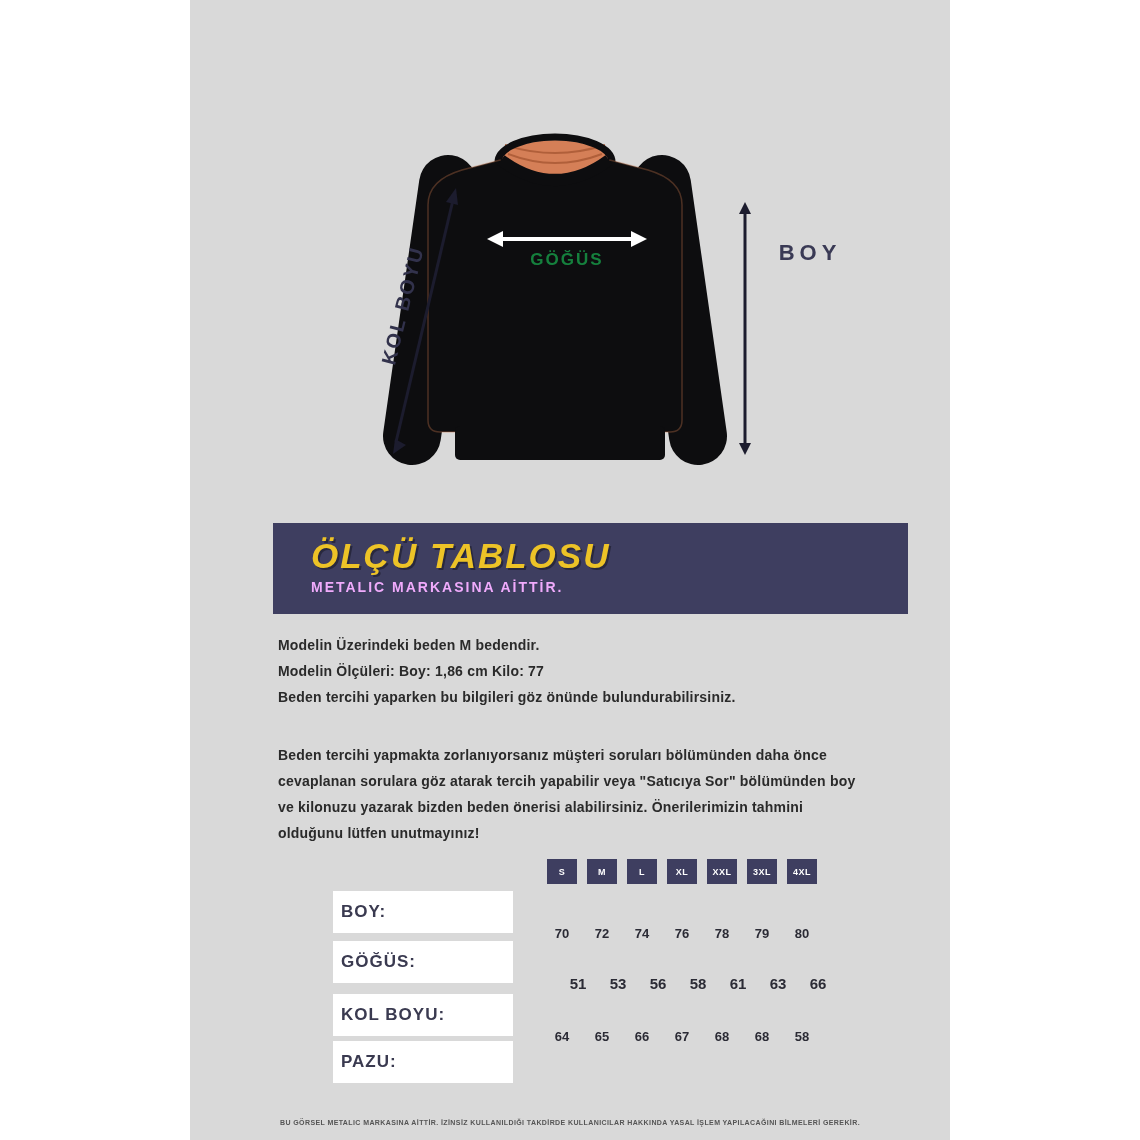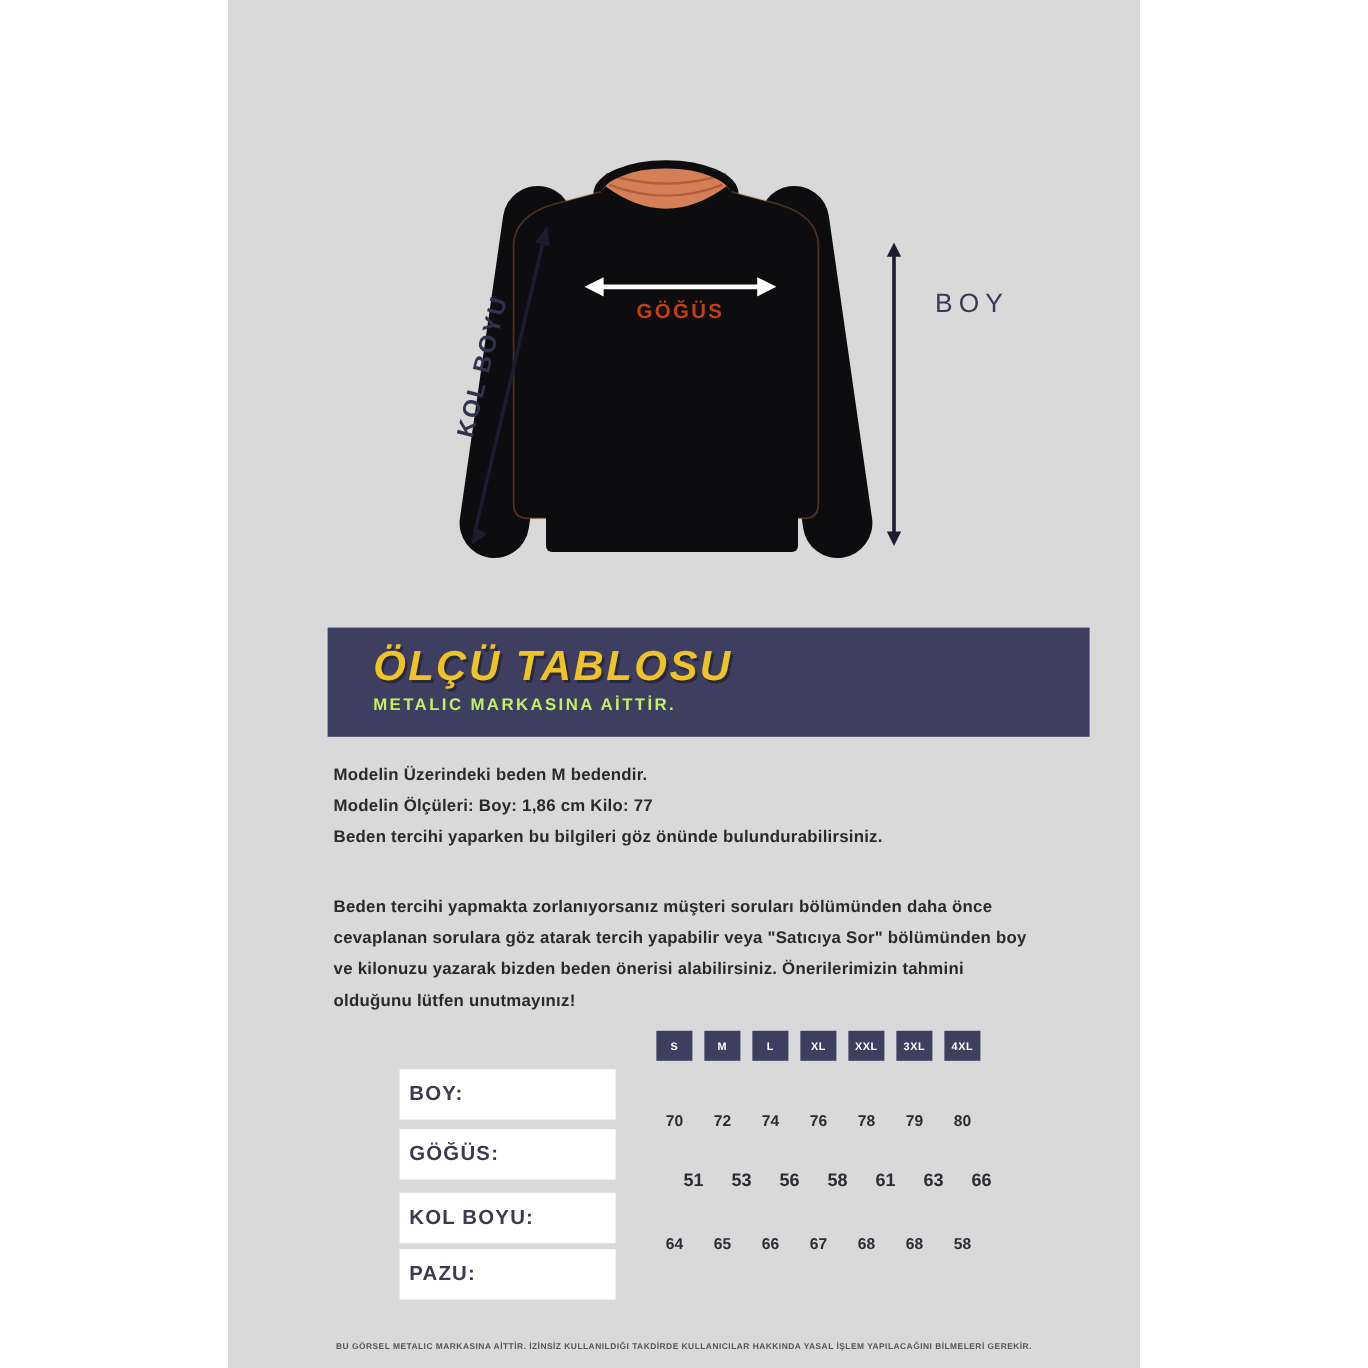--- a/index.html
+++ b/index.html
@@ -8,43 +8,43 @@
     font-family:"Liberation Sans", sans-serif;overflow:hidden;
   }
   .panel{
     position:absolute;left:190px;top:0;width:760px;height:1140px;
     background:#d9d9d9;
   }
   
   .diagram-svg{position:absolute;left:0;top:120px;width:760px;height:360px;}
   .label-chest{
     position:absolute;left:307px;top:250px;width:140px;text-align:center;
-    color:#c2410c;font-weight:bold;font-size:17px;letter-spacing:2px;
+    color:#15803d;font-weight:bold;font-size:17px;letter-spacing:2px;
   }
   .label-length{
     position:absolute;left:560px;top:240px;width:120px;text-align:center;
-    color:#3a3a55;font-weight:normal;font-size:22px;letter-spacing:5px;
+    color:#3a3a55;font-weight:bold;font-size:22px;letter-spacing:5px;
   }
   .label-sleeve{
     position:absolute;left:133px;top:294px;width:160px;text-align:center;
     color:#32324c;font-weight:bold;font-size:20px;letter-spacing:2px;
     transform:rotate(-76deg);transform-origin:center;
   }
   
   .banner{
     position:absolute;left:83px;top:523px;width:635px;height:91px;
     background:#3e3e60;box-sizing:border-box;padding:14px 0 0 38px;
   }
   .banner-title{
     color:#edc327;font-size:35px;font-weight:bold;font-style:italic;
     letter-spacing:2px;line-height:38px;
     text-shadow:2px 2px 0 rgba(0,0,0,0.35);
   }
   .banner-subtitle{
-    color:#bef264;font-size:14px;font-weight:bold;letter-spacing:2px;margin-top:4px;
+    color:#f0abfc;font-size:14px;font-weight:bold;letter-spacing:2px;margin-top:4px;
   }
   
   .para{
     position:absolute;left:88px;width:650px;color:#2a2a2a;
     font-size:14px;font-weight:bold;line-height:26px;letter-spacing:0.2px;
   }
   .para-1{top:632px;}
   .para-2{top:742px;}
   
   .chips-row{position:absolute;left:357px;top:859px;display:flex;gap:10px;}

